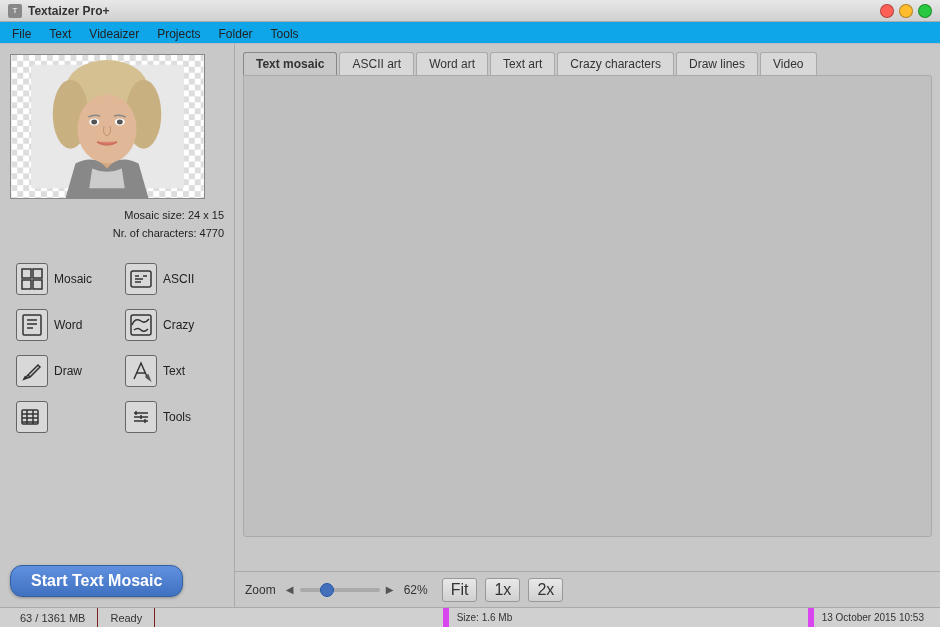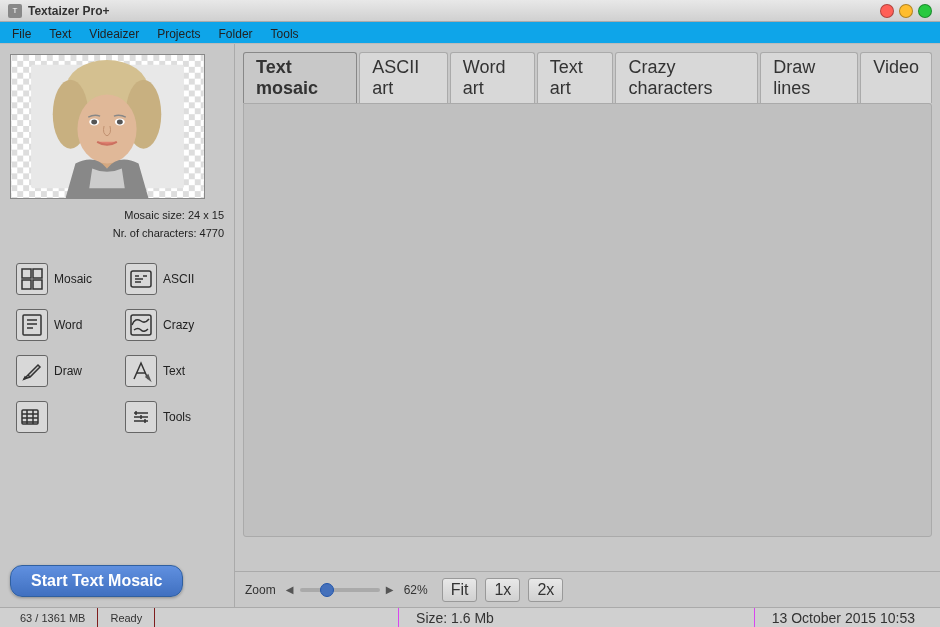--- a/index.html
+++ b/index.html
@@ -190,21 +190,21 @@
       flex-shrink: 0;
     }
 
     .tab {
       padding: 4px 12px;
       background: #d8d8d8;
       border: 1px solid #aaa;
       border-bottom: none;
       border-radius: 3px 3px 0 0;
       cursor: pointer;
-      font-size: 18px;
+      font-size: 12px;
       color: #333;
     }
     .tab.active {
       background: #c8c8c8;
       font-weight: bold;
       border-color: #888;
     }
 
     .tab-content {
       flex: 1;
@@ -302,24 +302,24 @@
       border-right: 1px solid #7f1d1d;
       height: 100%;
       display: flex;
       align-items: center;
     }
     .status-segment:first-child {
       border-left: none;
     }
     .status-segment-right {
       margin-left: auto;
-      padding: 0 17px;
-      font-size: 14px;
-      color: #333;
-      border-left: 1px solid #d946ef;
+      padding: 0 8px;
+      font-size: 10px;
+      color: #333;
+      border-left: 6px solid #d946ef;
       height: 100%;
       display: flex;
       align-items: center;
     }
 
   </style>
 </head>
 <body>
 
 <div class="title-bar">

